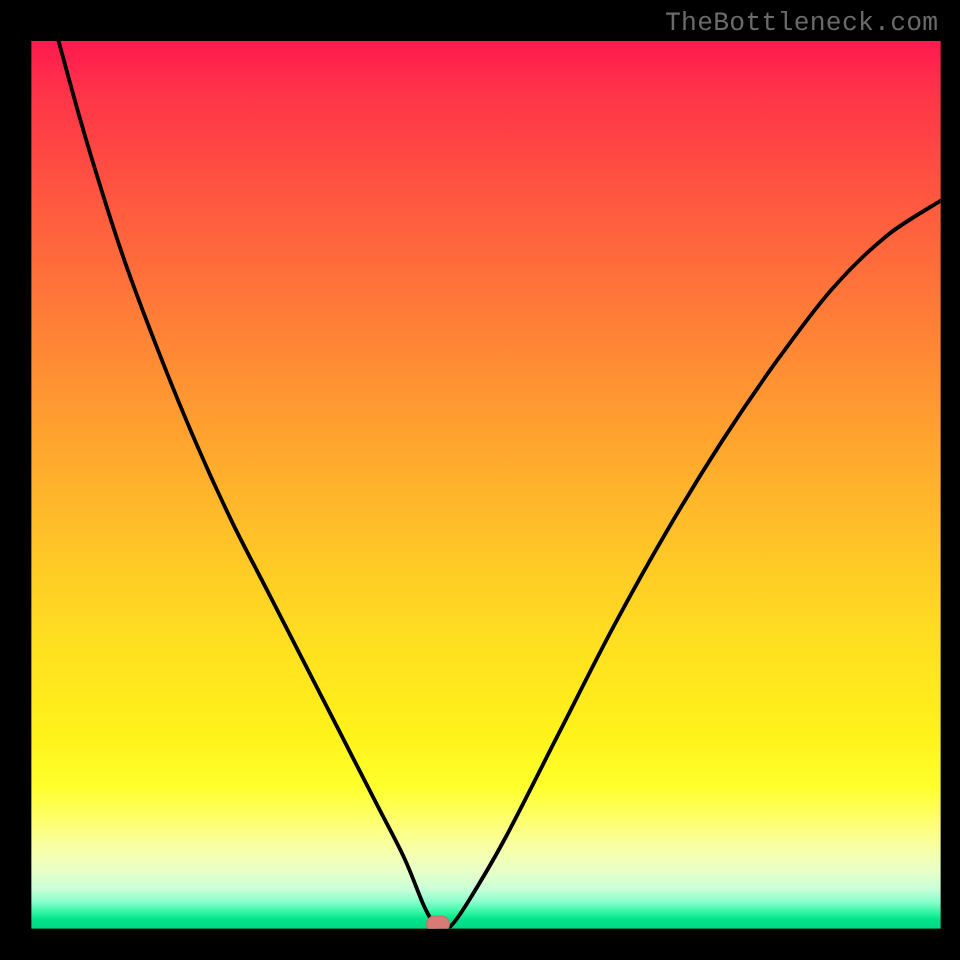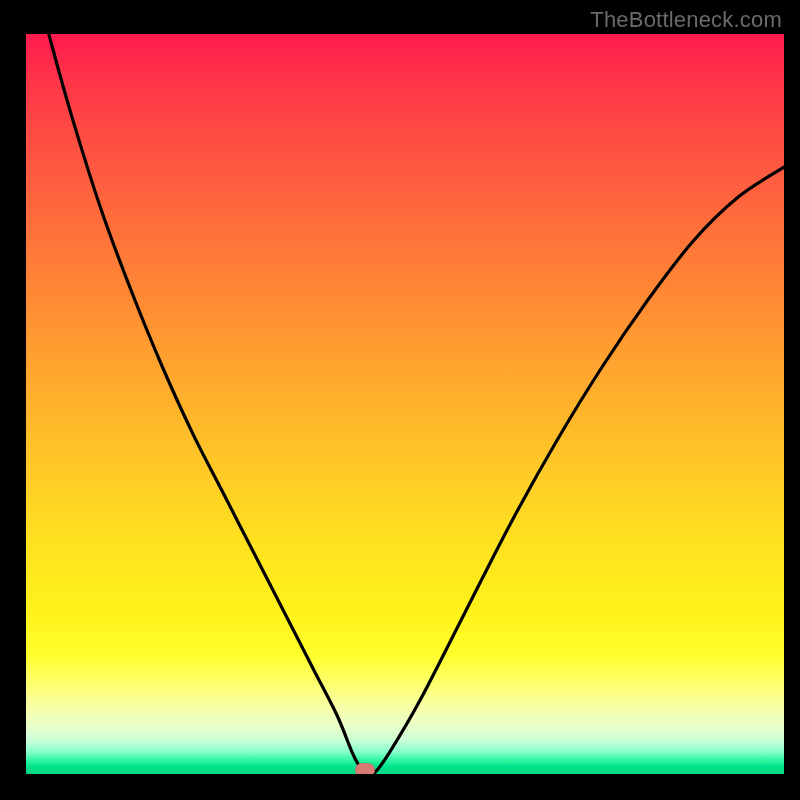--- a/index.html
+++ b/index.html
@@ -11,20 +11,21 @@
     font-family: Arial, Helvetica, sans-serif;
     overflow: hidden;
   }
   .frame {
     position: absolute;
     top: 0;
     left: 0;
     width: 800px;
     height: 800px;
     background: #000;
+    font-family: Liberation Mono, monospace;
   }
   .plot-area {
     position: absolute;
     top: 34px;
     left: 26px;
     width: 758px;
     height: 740px;
     overflow: hidden;
   }
   .gradient-bg {

